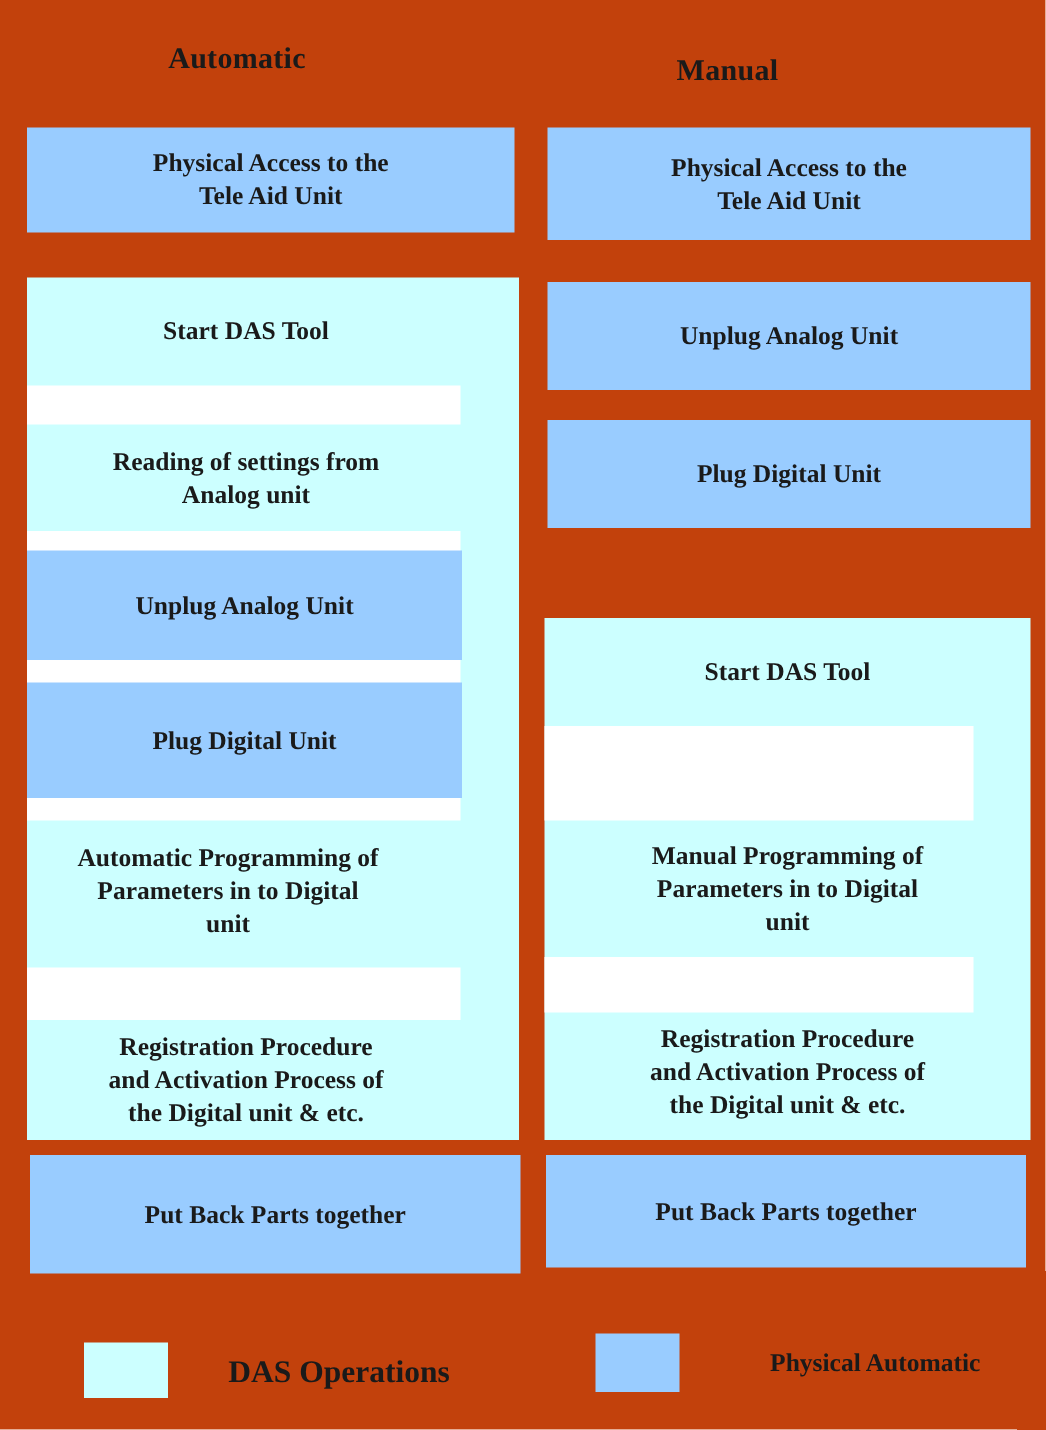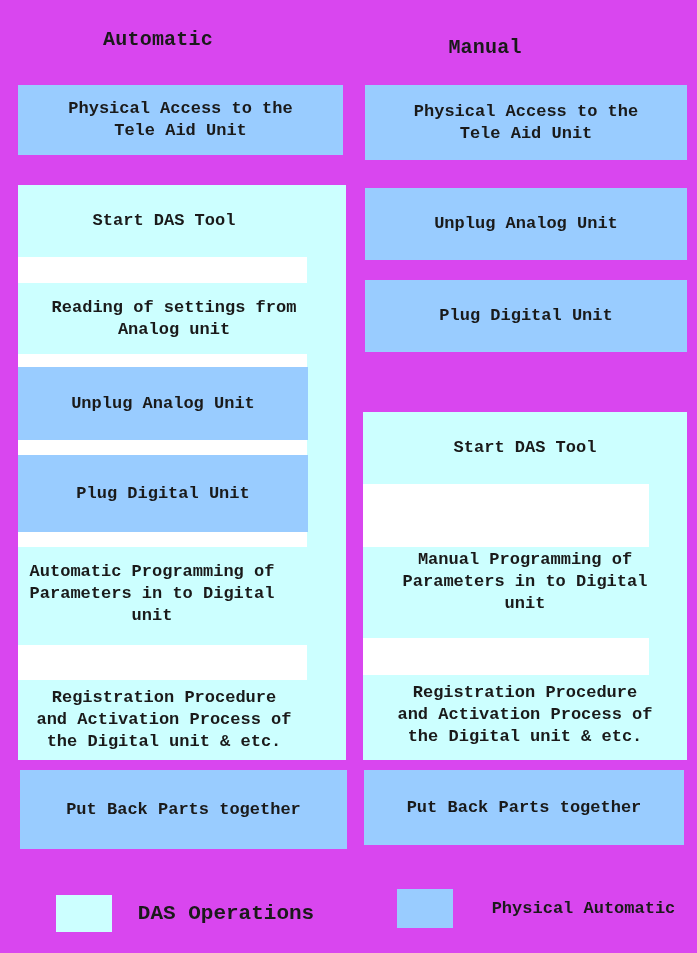--- a/index.html
+++ b/index.html
@@ -1,20 +1,20 @@
 <!DOCTYPE html>
 <html style="--das: #CCFFFF; --physical: #99CCFF; --text: #1A1A1A;"><head>
 <meta charset="utf-8">
 <style>
   html,body { margin:0; padding:0; background:#ffffff; }
   :root { --das:#CCFFFF; --physical:#99CCFF; --text:#1A1A1A; }
 
   .canvas {
-    position:relative; width:697px; height:953px; background:#d946ef;
-    font-family:Liberation Mono, monospace; font-weight:bold; color:var(--text);
+    position:relative; width:697px; height:953px; background:#c2410c;
+    font-family:Liberation Serif, serif; font-weight:bold; color:var(--text);
     overflow:hidden;
   }
 
   .col-title {
     position:absolute; font-size:20px; text-align:center; letter-spacing:0.2px;
   }
   #title-auto   { left:18px;  top:28px; width:280px; }
   #title-manual { left:365px; top:36px; width:240px; }
 
   .region { position:absolute; background:var(--das); z-index:1; }
@@ -28,36 +28,36 @@
   }
   .phys { background:var(--physical); }
 
   
   #l1 { left:18px; top:85px;  width:325px; height:70px; }
   #regionL { left:18px; top:185px; width:328px; height:575px; }
   #cutL1 { left:18px; top:257px; width:289px; height:26px; }
   #cutL2 { left:18px; top:354px; width:289px; height:193px; }
   #cutL3 { left:18px; top:645px; width:289px; height:35px; }
   #l2 { left:18px; top:185px; width:292px; height:72px; }
-  #l3 { left:28px; top:283px; width:292px; height:71px; }
+  #l3 { left:18px; top:283px; width:292px; height:71px; }
   #l4 { left:18px; top:367px; width:290px; height:73px; }
   #l5 { left:18px; top:455px; width:290px; height:77px; }
   #l6 { left:6px; top:547px; width:292px; height:94px; }
   #l7 { left:18px; top:680px; width:292px; height:80px; }
   #l8 { left:20px; top:770px; width:327px; height:79px; }
 
   
   #r1 { left:365px; top:85px;  width:322px; height:75px; }
   #r2 { left:365px; top:188px; width:322px; height:72px; }
   #r3 { left:365px; top:280px; width:322px; height:72px; }
   #regionR { left:363px; top:412px; width:324px; height:348px; }
   #cutR1 { left:363px; top:484px; width:286px; height:63px; }
   #cutR2 { left:363px; top:638px; width:286px; height:37px; }
   #r4 { left:363px; top:412px; width:324px; height:72px; }
-  #r5 { left:363px; top:536px; width:324px; height:91px; }
+  #r5 { left:363px; top:547px; width:324px; height:91px; }
   #r6 { left:363px; top:675px; width:324px; height:80px; }
   #r7 { left:364px; top:770px; width:320px; height:75px; }
 
   
   .swatch { position:absolute; z-index:3; }
   #lg-das-swatch  { left:56px;  top:895px; width:56px; height:37px; background:var(--das); }
   #lg-das-label   { left:120px; top:895px; width:212px; height:37px; font-size:21px; }
   #lg-phys-swatch { left:397px; top:889px; width:56px; height:39px; background:var(--physical); }
   #lg-phys-label  { left:470px; top:889px; width:227px; height:39px; font-size:17px; }
 </style>

